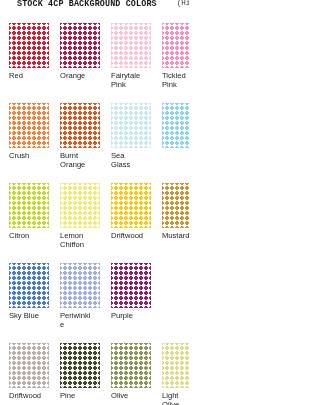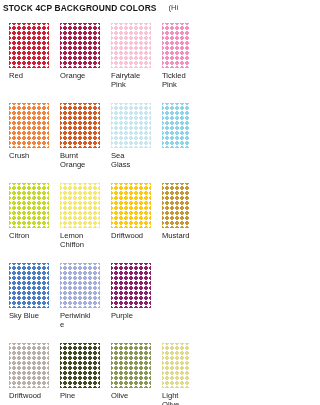--- a/index.html
+++ b/index.html
@@ -26,36 +26,37 @@
   
   .header {
     position: absolute;
     left: 0;
     top: 0;
     width: 189px;
     height: 16px;
     white-space: nowrap;
     overflow: hidden;
     display: flex;
-    align-items: center;
-    padding-left: 3px;
-    box-sizing: border-box;
+    align-items: flex-start;
+    padding-left: 17px;
+    box-sizing: border-box;
+    font-family: Liberation Mono, monospace;
   }
   .header-title {
     font-size: 8.4px;
     font-weight: bold;
     letter-spacing: 0.15px;
     color: #161616;
     line-height: 1;
   }
   .header-sub {
     font-size: 7.6px;
     font-weight: normal;
     color: #3a3a3a;
-    margin-left: 12px;
+    margin-left: 20px;
     line-height: 1;
   }
 
   
   .grid {
     position: absolute;
     left: 0;
     top: 16px;
     width: 189px;
   }

